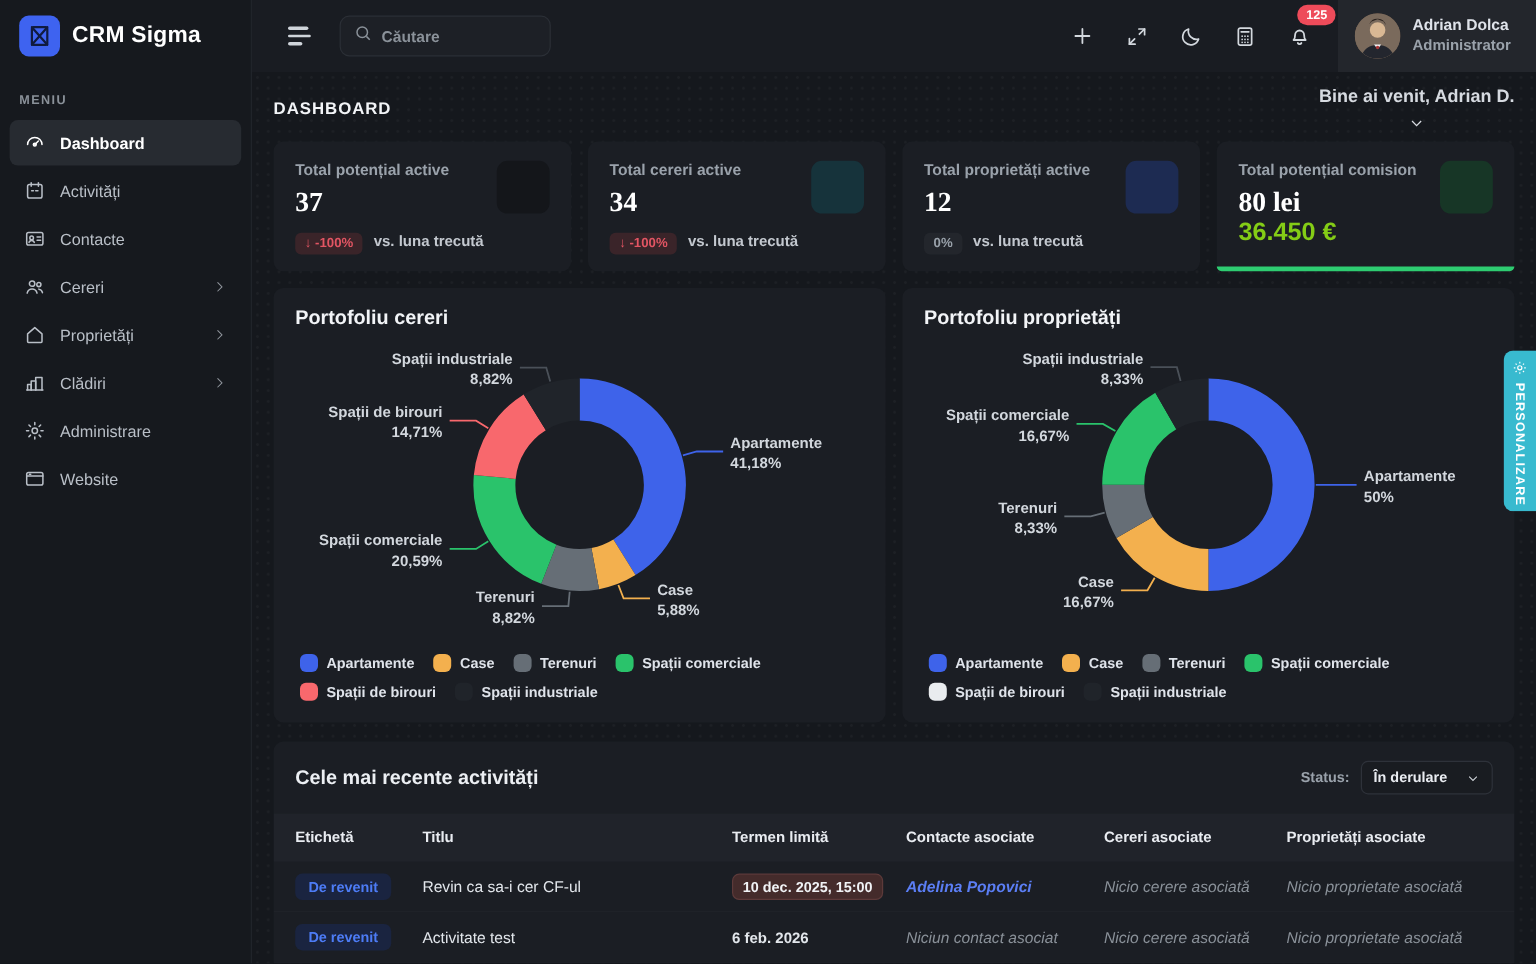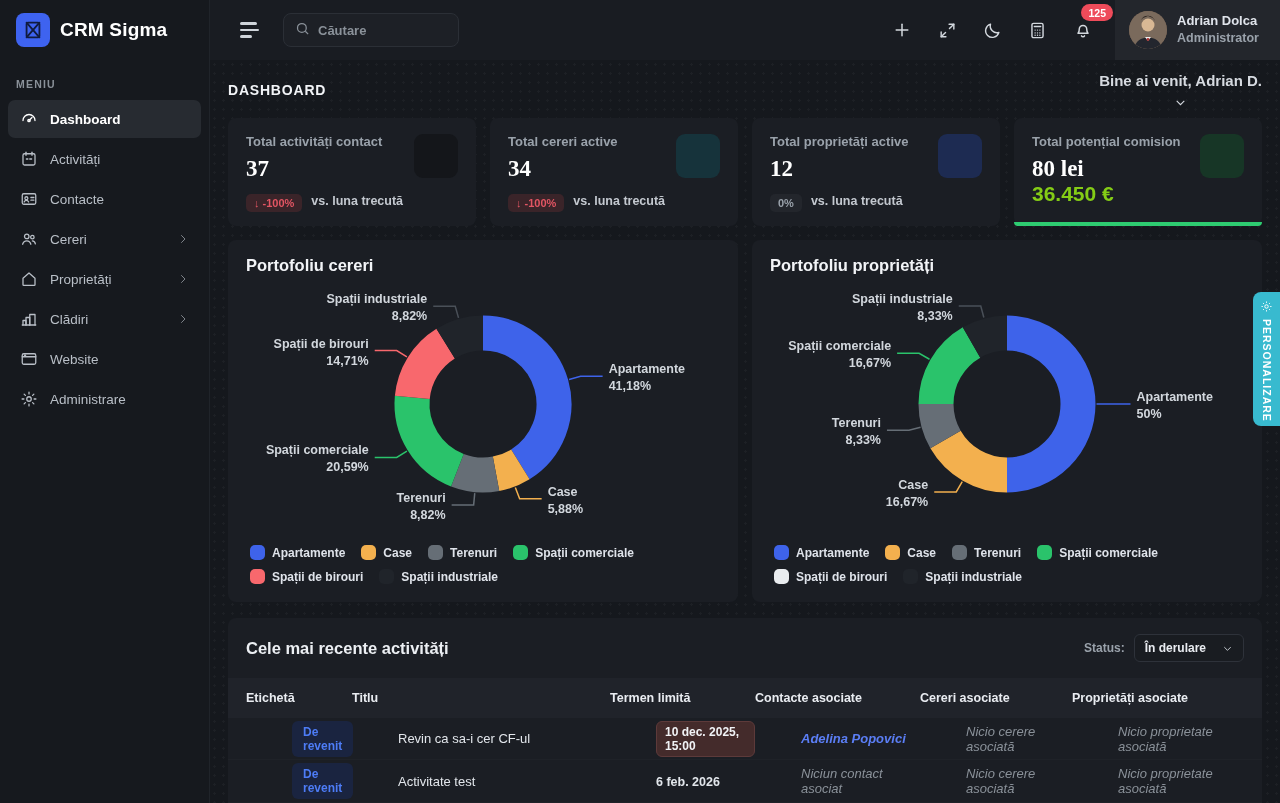--- a/index.html
+++ b/index.html
@@ -83,21 +83,21 @@
   .table-head { display:flex; align-items:center; justify-content:space-between; padding:16px 18px; }
   .table-title { font-size:16.5px; font-weight:700; }
   .status-wrap { display:flex; align-items:center; gap:9px; }
   .status-label { font-size:12px; color:#9aa2ab; font-weight:600; }
   .status-select { display:flex; align-items:center; gap:16px; border:1px solid #2e323a; border-radius:6px; padding:6px 10px; font-size:12px; font-weight:700; color:#e9ecf1; cursor:pointer; background:#191c21; }
   .status-select svg { stroke:#cfd4da; fill:none; stroke-width:2; }
   .tgrid { display:grid; grid-template-columns:106px 258px 145px 165px 152px 1fr; align-items:center; padding:0 18px; }
   .thead { background:#20232a; height:42px; }
   .th { font-size:12.5px; font-weight:700; color:#e9ecf1; }
   .trow { height:45px; border-bottom:1px solid #1f2228; }
-  .td { font-size:13px; color:#e2e6eb;margin-left:46px; }
+  .td { font-size:13px; color:#e2e6eb; }
   .tag-badge { display:inline-block; background:#1a2440; color:#4d7cf6; font-size:12px; font-weight:700; padding:4px 11px; border-radius:6px; }
   .due-pill { display:inline-block; background:#442b2b; border:1px solid #5d3a3a; color:#f1f3f6; font-size:12px; font-weight:700; padding:3px 8px; border-radius:6px; }
   .plain-date { font-size:12.5px; font-weight:600; color:#e2e6eb; }
   .link { color:#5b7ef5; font-weight:700; cursor:pointer;font-style:italic; }
   .muted-italic { color:#8a9199; font-style:italic; font-size:13px; }
 
   
   .perso-tab { position:fixed; right:0; top:292px; width:27px; height:134px; background:#38bacf; border-radius:8px 0 0 8px; display:flex; flex-direction:column; align-items:center; padding-top:8px; gap:6px; cursor:pointer; z-index:50; }
   .perso-tab svg { stroke:#fff; fill:none; stroke-width:1.8; }
   .perso-text { writing-mode:vertical-rl; font-size:10.5px; font-weight:700; letter-spacing:1px; color:#fff; }
@@ -199,35 +199,35 @@
       <span class="spacer"></span>
       <span class="chev">
           <svg width="12" height="12" viewBox="0 0 24 24" stroke-width="2.4">
             <polyline points="9 5 16 12 9 19"></polyline>
           </svg>
         </span>
     </div>
     <div class="nav-item">
       <span class="nico">
           <svg width="18" height="18" viewBox="0 0 24 24">
+            <circle cx="12" cy="12" r="3"></circle>
+            <path d="M12 2.8v2.4M12 18.8v2.4M2.8 12h2.4M18.8 12h2.4M5.5 5.5l1.7 1.7M16.8 16.8l1.7 1.7M18.5 5.5l-1.7 1.7M7.2 16.8l-1.7 1.7"></path>
+          </svg>
+        </span>
+      <span>Administrare</span>
+    </div>
+    <div class="nav-item">
+      <span class="nico">
+          <svg width="18" height="18" viewBox="0 0 24 24">
             <rect x="3" y="5" width="18" height="14" rx="2"></rect>
             <line x1="3" y1="9" x2="21" y2="9"></line>
             <line x1="6" y1="7" x2="7.5" y2="7"></line>
           </svg>
         </span>
       <span>Website</span>
-    </div>
-    <div class="nav-item">
-      <span class="nico">
-          <svg width="18" height="18" viewBox="0 0 24 24">
-            <circle cx="12" cy="12" r="3"></circle>
-            <path d="M12 2.8v2.4M12 18.8v2.4M2.8 12h2.4M18.8 12h2.4M5.5 5.5l1.7 1.7M16.8 16.8l1.7 1.7M18.5 5.5l-1.7 1.7M7.2 16.8l-1.7 1.7"></path>
-          </svg>
-        </span>
-      <span>Administrare</span>
     </div>
   </nav>
 </aside>
 
 <div class="main">
   <header class="topbar dots">
     <button class="icon-btn">
       <span class="burger">
           <span class="b1"></span>
           <span class="b2"></span>
@@ -312,21 +312,21 @@
         <span>Bine ai venit, Adrian D.</span>
         <svg width="13" height="13" viewBox="0 0 24 24">
             <polyline points="5 9 12 16 19 9"></polyline>
           </svg>
       </div>
     </div>
 
     <div class="stats-row">
       <div class="stat-card">
         <div>
-          <div class="stat-label">Total activități contact</div>
+          <div class="stat-label">Total potențial active</div>
           <div class="stat-value">37</div>
           <div class="stat-badge-row">
             <span class="pill down"><span>↓</span> <span>-100%</span></span>
             <span class="vs-text">vs. luna trecută</span>
           </div>
         </div>
         <div class="stat-icon si-gray">
             <svg width="20" height="20" viewBox="0 0 24 24">
               <rect x="4" y="5" width="16" height="15" rx="2"></rect>
               <line x1="4" y1="9" x2="20" y2="9"></line>

